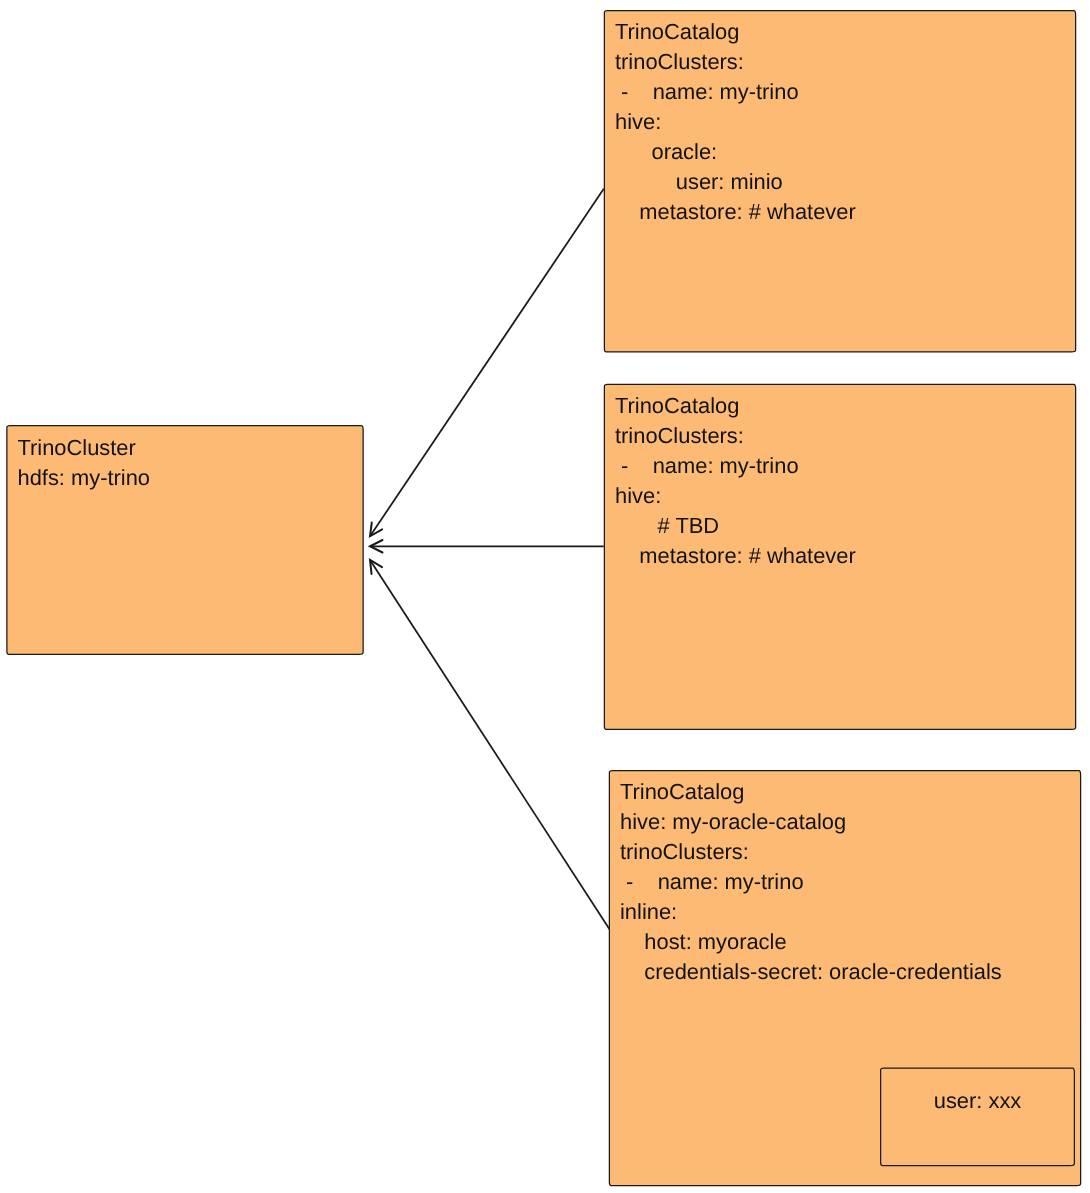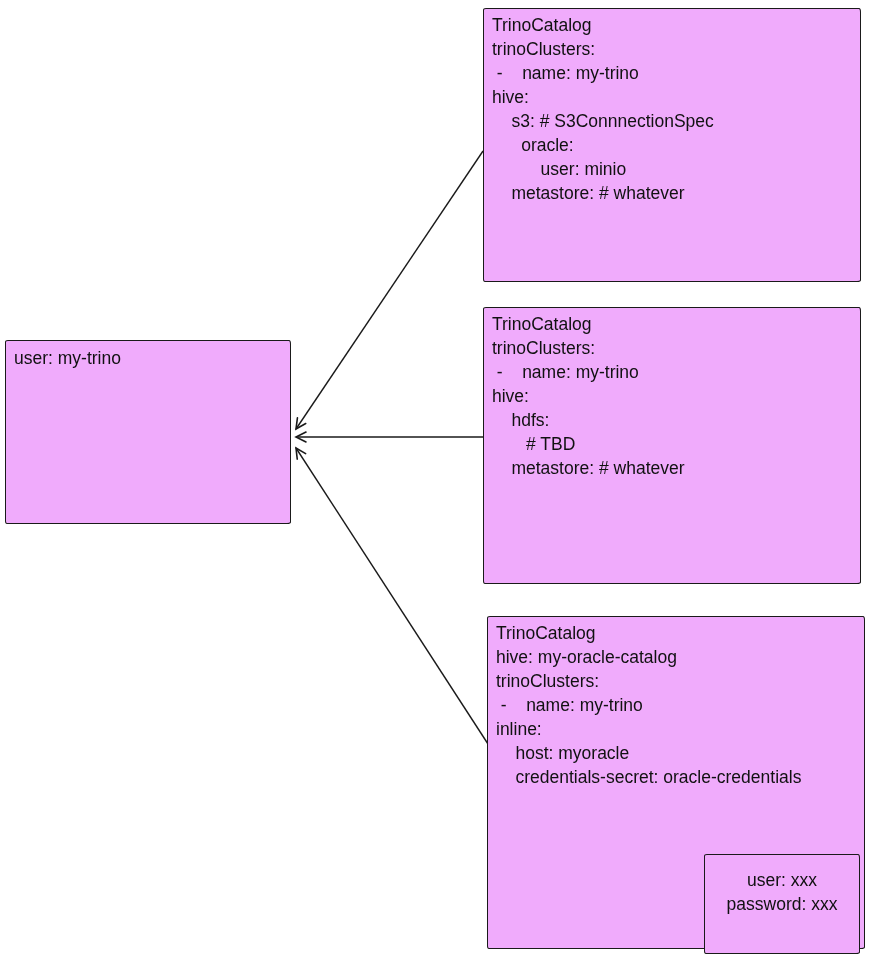--- a/index.html
+++ b/index.html
@@ -20,21 +20,21 @@
     position: absolute;
     left: 0;
     top: 0;
     width: 872px;
     height: 954px;
     pointer-events: none;
   }
   .box {
     position: absolute;
     border: 1.6px solid #1a1a1a;
-    background: #f0abfc;
+    background: #fdba74;
     box-sizing: border-box;
     
     border-radius: 3px 2px 4px 2px / 2px 4px 2px 3px;
   }
   .box .line {
     white-space: pre;
     font-size: 17.5px;
     line-height: 24px;
   }
   .cluster-box {
@@ -47,21 +47,21 @@
   .catalog-box {
     padding: 4px 8px;
   }
   .c1 { left: 483px; top: 8px;   width: 378px; height: 274px; }
   .c2 { left: 483px; top: 307px; width: 378px; height: 277px; }
   .c3 { left: 487px; top: 616px; width: 378px; height: 333px; }
   .secret-box {
     left: 704px;
     top: 854px;
     width: 156px;
-    height: 100px;
+    height: 79px;
     padding-top: 13px;
     text-align: center;
   }
   .secret-box .line {
     font-size: 17.5px;
     line-height: 24px;
     white-space: pre;
   }
 </style>
 </head>
@@ -75,52 +75,50 @@
         <path d="M2,2 L12,7 L2,12" fill="none" stroke="#1a1a1a" stroke-width="1.6" stroke-linecap="round"></path>
       </marker>
     </defs>
     <path d="M 483 151 L 296 429" fill="none" stroke="#1a1a1a" stroke-width="1.4" marker-end="url(#arrowhead)"></path>
     <path d="M 483 437 L 296 437" fill="none" stroke="#1a1a1a" stroke-width="1.4" marker-end="url(#arrowhead)"></path>
     <path d="M 488 744 L 296 448" fill="none" stroke="#1a1a1a" stroke-width="1.4" marker-end="url(#arrowhead)"></path>
     <path d="M 754 812 Q 766 830 785 848" fill="none" stroke="#1a1a1a" stroke-width="1.4" marker-end="url(#arrowhead)"></path>
   </svg>
 
   <div class="box cluster-box">
-    <div class="line">user: my-trino</div>
+    <div class="line">TrinoCluster</div>
+    <div class="line">hdfs: my-trino</div>
   </div>
 
   <div class="box catalog-box c1">
     <div class="line">TrinoCatalog</div>
     <div class="line">trinoClusters:</div>
     <div class="line"> -    name: my-trino</div>
     <div class="line">hive:</div>
-    <div class="line">    s3: # S3ConnnectionSpec</div>
     <div class="line">      oracle:</div>
     <div class="line">          user: minio</div>
     <div class="line">    metastore: # whatever</div>
   </div>
 
   <div class="box catalog-box c2">
     <div class="line">TrinoCatalog</div>
     <div class="line">trinoClusters:</div>
     <div class="line"> -    name: my-trino</div>
     <div class="line">hive:</div>
-    <div class="line">    hdfs:</div>
     <div class="line">       # TBD</div>
     <div class="line">    metastore: # whatever</div>
   </div>
 
   <div class="box catalog-box c3">
     <div class="line">TrinoCatalog</div>
     <div class="line">hive: my-oracle-catalog</div>
     <div class="line">trinoClusters:</div>
     <div class="line"> -    name: my-trino</div>
     <div class="line">inline:</div>
     <div class="line">    host: myoracle</div>
     <div class="line">    credentials-secret: oracle-credentials</div>
   </div>
 
   <div class="box secret-box">
     <div class="line">user: xxx</div>
-    <div class="line">password: xxx</div>
   </div>
 
 </div>
 
 </body></html>

